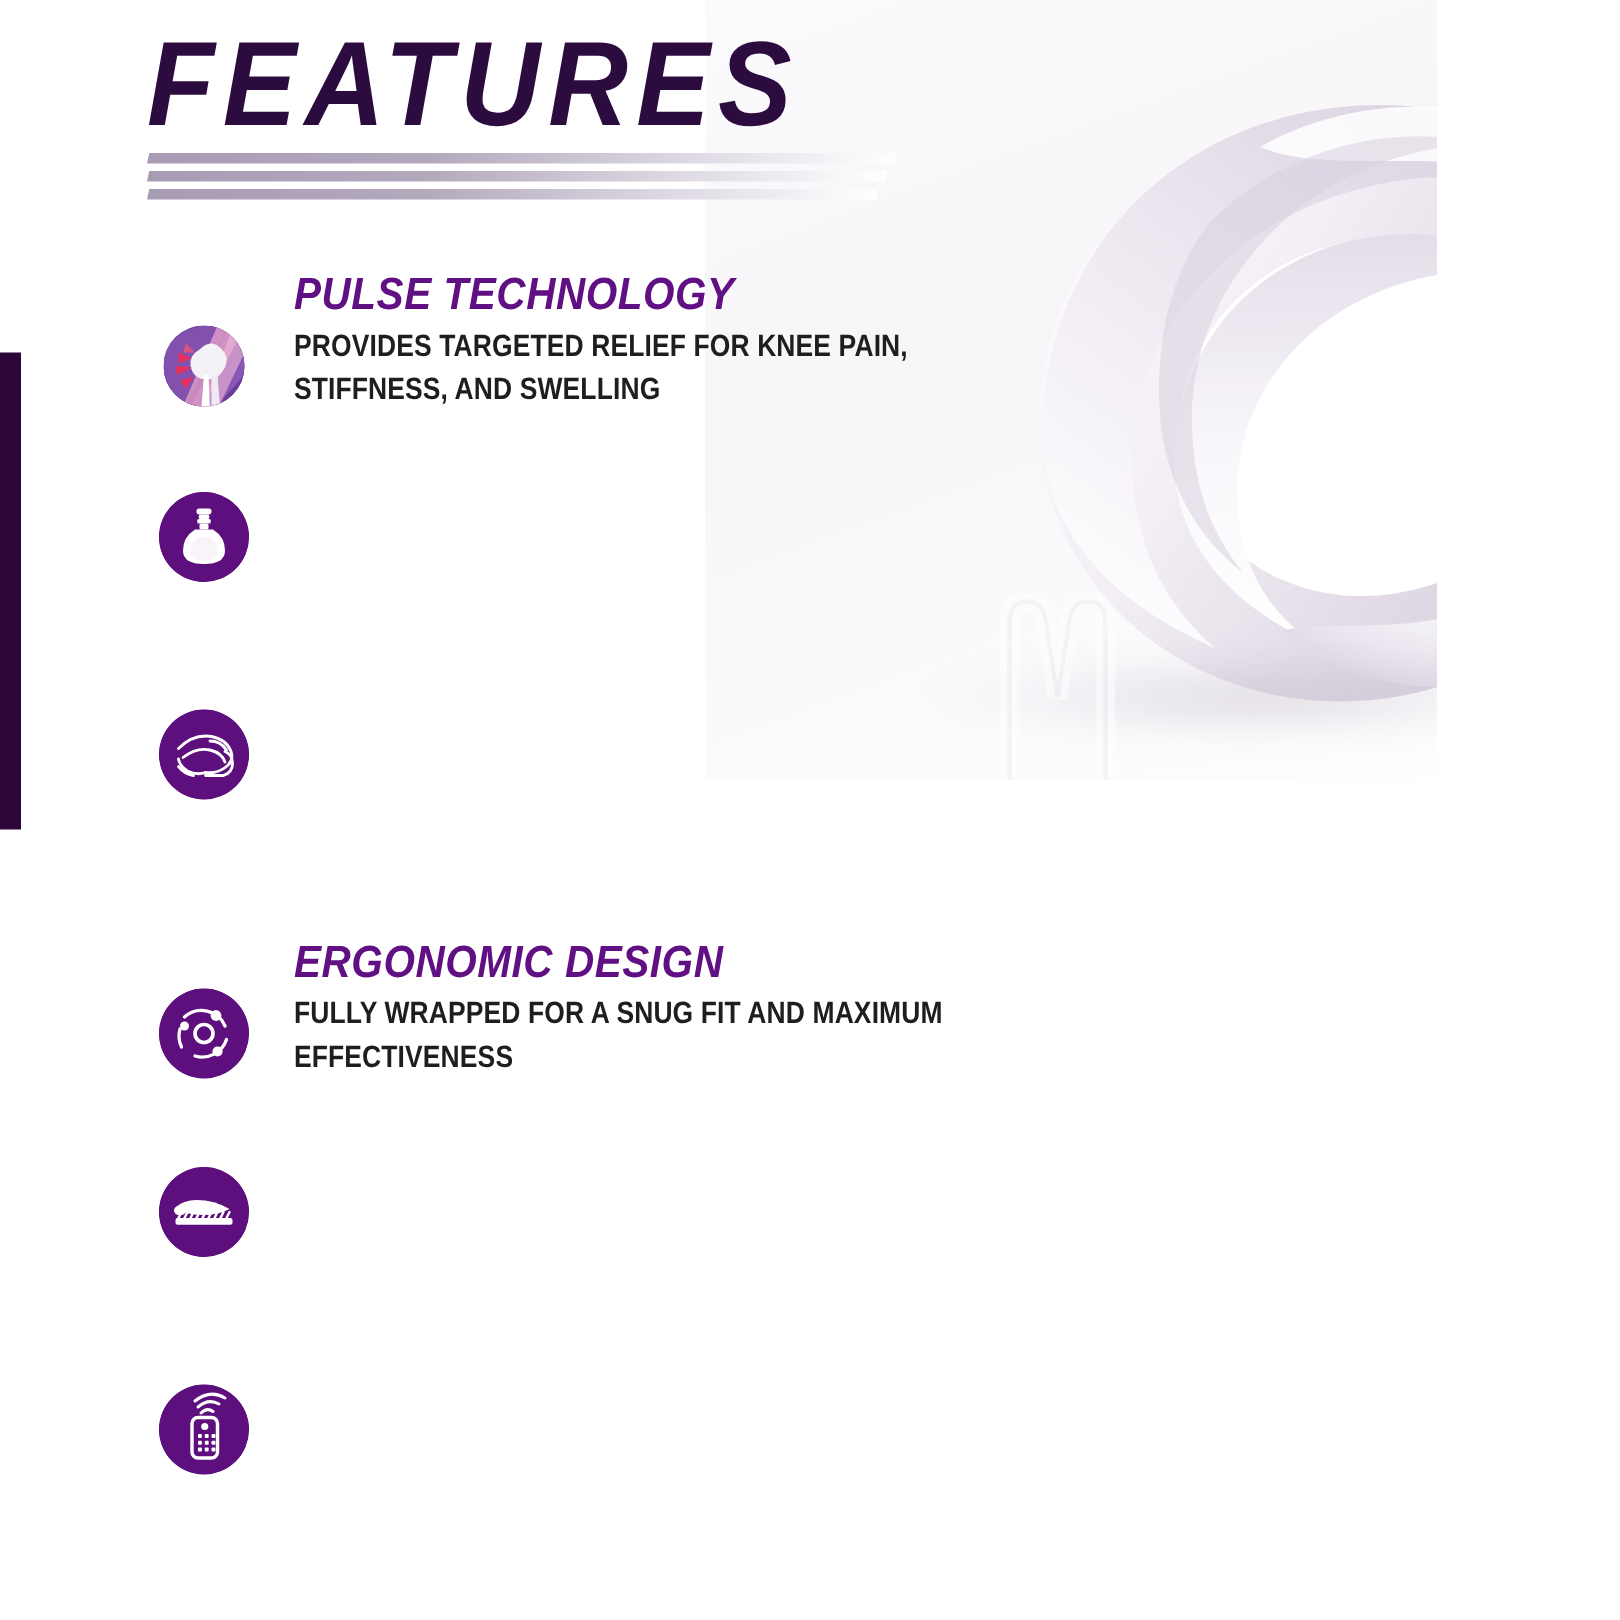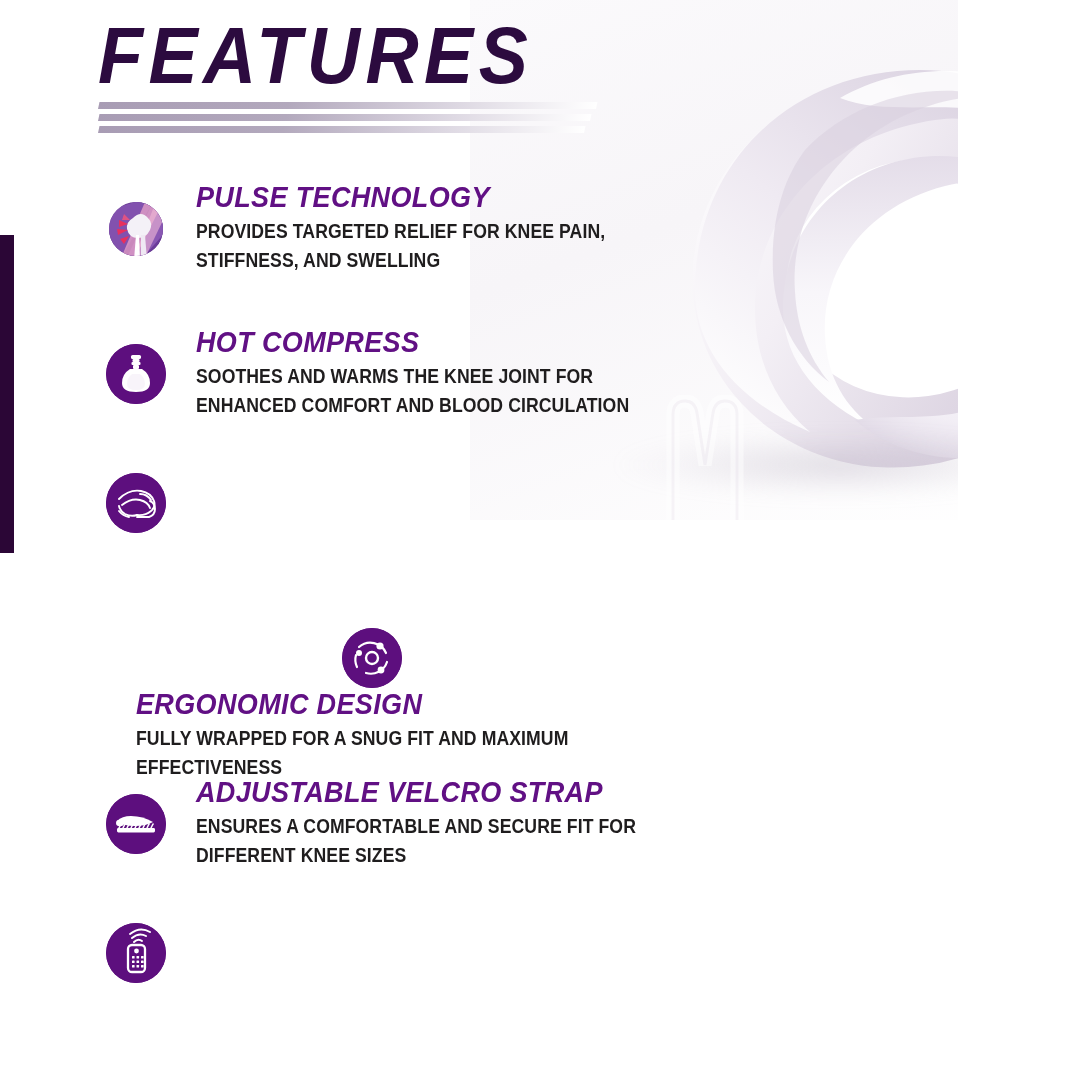--- a/index.html
+++ b/index.html
@@ -61,21 +61,21 @@
     transform:skewX(-12deg);
     transform-origin:left bottom;
   }
   .rule.r1{width:498px;background:linear-gradient(90deg,#a89cb4 0%,#b3a9bd 38%,#ddd8e2 72%,#ffffff 100%);}
   .rule.r2{width:492px;background:linear-gradient(90deg,#a89cb4 0%,#b3a9bd 38%,#ded9e3 72%,#ffffff 100%);}
   .rule.r3{width:486px;background:linear-gradient(90deg,#a89cb4 0%,#b3a9bd 38%,#ded9e3 72%,#ffffff 100%);}
 
   
   .features{position:absolute;left:0;top:0;width:1080px;height:1080px;}
   .feature{
-    position:absolute;left:106px;display:flex;align-items:center;
+    position:absolute;left:106px;display:flex;align-items:flex-end;
   }
   .f-icon{
     flex:0 0 auto;width:60px;height:60px;border-radius:50%;
     background:#5d0f7e;position:relative;overflow:hidden;
     margin-top:2px;
   }
   .f-icon.photo{
     background:radial-gradient(circle at 35% 35%,#7d4fa8 0%,#5b2f86 60%,#4a2272 100%);
     border:3px solid #ffffff;
     box-sizing:border-box;
@@ -204,44 +204,39 @@
         <svg viewBox="0 0 60 60" width="60" height="60">
           <circle cx="30" cy="30" r="30" fill="#5d0f7e"></circle>
           <rect x="25" y="11" width="10" height="4" rx="1.6" fill="#ffffff"></rect>
           <rect x="26.5" y="15" width="7" height="3" rx="1" fill="#ffffff"></rect>
           <rect x="25.5" y="18" width="9" height="3" rx="1" fill="#ffffff"></rect>
           <rect x="27" y="21" width="6" height="4" rx="1" fill="#ffffff"></rect>
           <path d="M24 25 q-8 5 -8 14 q0 9 14 9 q14 0 14 -9 q0 -9 -8 -14 Z" fill="#ffffff"></path>
           <path d="M26 30 q-5 4 -5 10 q0 6 9 6 q9 0 9 -6 q0 -6 -5 -10 Z" fill="#f0e6f5" opacity=".45"></path>
         </svg>
       </div>
-      <div class="f-text">
-        <div class="f-title">HOT COMPRESS</div>
-        <div class="f-desc">SOOTHES AND WARMS THE KNEE JOINT FOR
-ENHANCED COMFORT AND BLOOD CIRCULATION</div>
-      </div>
     </div>
 
     <div class="feature" style="top:471px;">
       <div class="f-icon">
         <svg viewBox="0 0 60 60" width="60" height="60">
           <circle cx="30" cy="30" r="30" fill="#5d0f7e"></circle>
           <g fill="none" stroke="#ffffff" stroke-width="1.9" stroke-linecap="round" stroke-linejoin="round">
             <path d="M13 26 q10 -10 22 -8 q10 2 13 10 q2 6 -3 10 q-6 5 -14 4"></path>
             <path d="M16 32 q9 -7 18 -5 q8 2 10 8"></path>
             <path d="M31 42 q-6 2 -12 -1 q-5 -3 -6 -8"></path>
             <path d="M44 28 q5 2 5 8 q0 6 -6 8 l-12 0"></path>
             <path d="M13 38 q4 5 10 6"></path>
             <path d="M34 21 q7 0 11 6"></path>
           </g>
         </svg>
       </div>
     </div>
 
-    <div class="feature" style="top:626px;flex-direction:column;">
+    <div class="feature" style="top:626px;">
       <div class="f-icon">
         <svg viewBox="0 0 60 60" width="60" height="60">
           <circle cx="30" cy="30" r="30" fill="#5d0f7e"></circle>
           <g fill="none" stroke="#ffffff" stroke-width="2.2" stroke-linecap="round">
             <path d="M17 19 A17 17 0 0 1 44 25"></path>
             <path d="M45 34 A17 17 0 0 1 24 45"></path>
             <path d="M15 39 A17 17 0 0 1 14 27"></path>
           </g>
           <circle cx="30" cy="30" r="6" fill="none" stroke="#ffffff" stroke-width="2.4"></circle>
           <circle cx="38" cy="18" r="3.6" fill="#ffffff"></circle>
@@ -269,25 +264,20 @@
             <path d="M25 34 l2 -4"></path>
               <path d="M29 34 l2 -4"></path>
               <path d="M33 34 l2 -4"></path>
             <path d="M37 34 l2 -4"></path>
               <path d="M41 34 l2 -4"></path>
               <path d="M45 34 l2 -4"></path>
           </g>
           <ellipse cx="14" cy="29" rx="4" ry="3.2" fill="#ffffff"></ellipse>
         </svg>
       </div>
-      <div class="f-text">
-        <div class="f-title">ADJUSTABLE VELCRO STRAP</div>
-        <div class="f-desc"> ENSURES A COMFORTABLE AND SECURE FIT FOR
-DIFFERENT KNEE SIZES</div>
-      </div>
     </div>
 
     <div class="feature" style="top:921px;">
       <div class="f-icon">
         <svg viewBox="0 0 60 60" width="60" height="60">
           <circle cx="30" cy="30" r="30" fill="#5d0f7e"></circle>
           <rect x="22" y="22" width="17" height="27" rx="4" fill="none" stroke="#ffffff" stroke-width="2.3"></rect>
           <circle cx="30.5" cy="28" r="2.4" fill="#ffffff"></circle>
           <g fill="#ffffff">
             <rect x="26" y="33" width="2.6" height="2.6" rx=".6"></rect>

